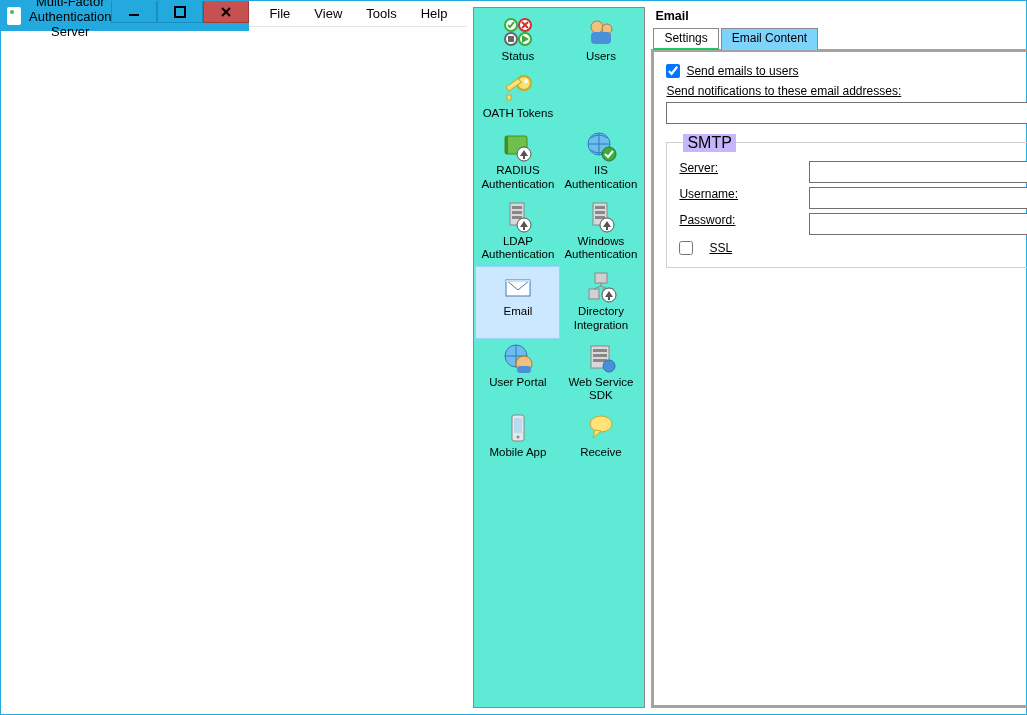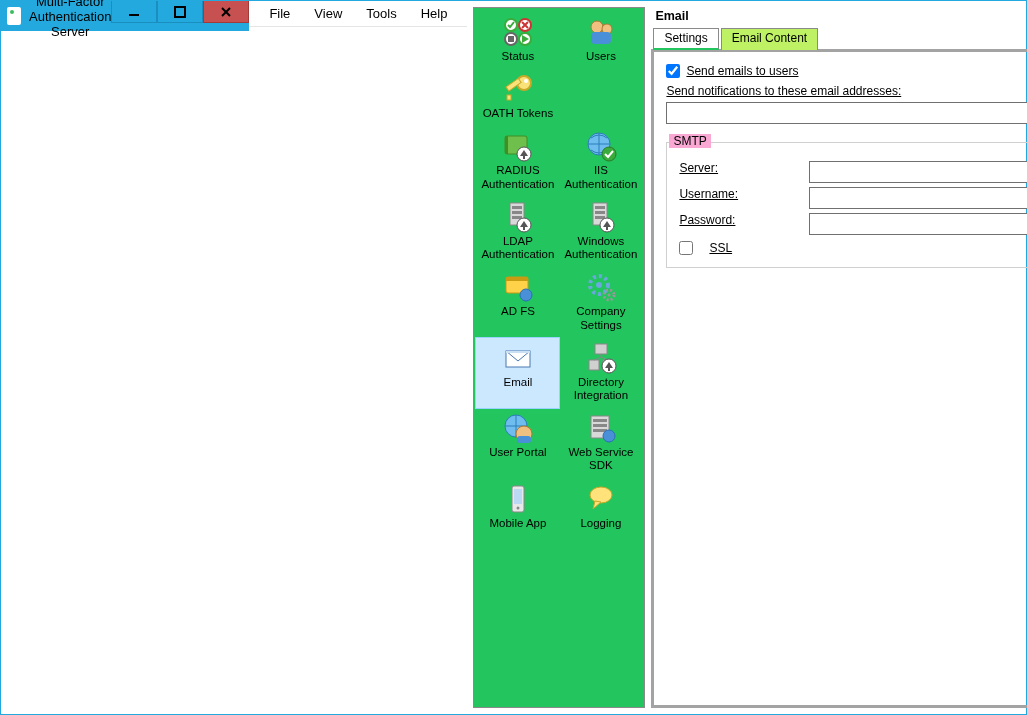--- a/index.html
+++ b/index.html
@@ -70,21 +70,21 @@
     flex: 1;
     display: flex;
     padding: 6px;
     gap: 6px;
     min-height: 0;
   }
 
   .sidebar {
     width: 172px;
     border: 1px solid #8a8a8a;
-    background: #22c55e;
+    background: #5eead4;
     padding: 4px 2px;
     overflow-y: auto;
   }
   .iconrow { display:flex; }
   .iconcell {
     width: 50%;
     display: flex;
     flex-direction: column;
     align-items: center;
     text-align: center;
@@ -125,21 +125,21 @@
     display:flex;
     gap:0;
     padding-left: 2px;
     position: relative;
     z-index: 2;
   }
   .tab {
     border: 1px solid #8a8a8a;
     border-bottom: none;
     padding: 2px 10px 3px 10px;
-    background: #bef264;
+    background: #7dd3fc;
     font-size: 12px;
     margin-right: 2px;
     cursor: default;
     position: relative;
     top: 1px;
   }
   .tab.active {
     background: #fff;
     border-bottom: 2px solid #22c55e;
   }
@@ -166,24 +166,24 @@
   .groupbox {
     border: 1px solid #d0d0d0;
     position: relative;
     padding: 14px 12px 12px 12px;
     margin-top: 18px;
     width: 400px;
   }
   .groupbox .legend {
     position: absolute;
     top: -9px;
-    left: 2px;
-    background: #f9a8d4;
+    left: 16px;
+    background: #c4b5fd;
     padding: 0 4px;
-    font-size: 12px;
+    font-size: 16px;
   }
   .formrow { display:flex; align-items:flex-start; margin: 4px 0; }
   .formrow .flabel { width: 130px; }
   .formrow .fval input { width: 230px; border:1px solid #707070; height:22px; padding:2px 4px; font:inherit; }
   .sslrow { display:flex; align-items:center; gap:16px; margin-top:6px; }
   .sslrow input[type=checkbox]{ width:14px; height:14px; margin:0; }
 </style>
 </head>
 <body>
 
@@ -315,43 +315,20 @@
                 <rect x="10" y="15" width="10" height="3" fill="#888"></rect>
                 <circle cx="22" cy="24" r="7" fill="#fff" stroke="#555"></circle>
                 <polygon points="22,20 18,26 26,26" fill="#555"></polygon>
                 <rect x="21" y="24" width="2" height="5" fill="#555"></rect>
               </svg>
           </div>
           <div class="lbl">Windows Authentication</div>
         </div>
       </div>
 
-      <div class="iconrow">
-        <div class="iconcell">
-          <div class="ic">
-            <svg width="32" height="32">
-                <rect x="4" y="6" width="22" height="16" fill="#ffd24a" stroke="#c79b12" rx="2"></rect>
-                <rect x="4" y="6" width="22" height="4" fill="#c79b12"></rect>
-                <circle cx="24" cy="24" r="6" fill="#4a90d9" stroke="#2a6fb8"></circle>
-              </svg>
-          </div>
-          <div class="lbl">AD FS</div>
-        </div>
-        <div class="iconcell">
-          <div class="ic">
-            <svg width="32" height="32">
-                <circle cx="14" cy="14" r="9" fill="none" stroke="#6aa8dd" stroke-width="4" stroke-dasharray="3 3"></circle>
-                <circle cx="14" cy="14" r="3" fill="#6aa8dd"></circle>
-                <circle cx="24" cy="24" r="5" fill="none" stroke="#999" stroke-width="3" stroke-dasharray="2 2"></circle>
-                <circle cx="24" cy="24" r="1.5" fill="#999"></circle>
-              </svg>
-          </div>
-          <div class="lbl">Company Settings</div>
-        </div>
-      </div>
 
       <div class="iconrow">
         <div class="iconcell selected">
           <div class="ic">
             <svg width="32" height="32">
                 <rect x="4" y="9" width="24" height="16" fill="#fff" stroke="#4a78b0"></rect>
                 <polyline points="4,9 16,19 28,9" fill="none" stroke="#4a78b0"></polyline>
                 <rect x="4" y="9" width="24" height="2" fill="#cce0f4"></rect>
               </svg>
           </div>
@@ -412,21 +389,21 @@
           </div>
           <div class="lbl">Mobile App</div>
         </div>
         <div class="iconcell">
           <div class="ic">
             <svg width="32" height="32">
                 <ellipse cx="16" cy="12" rx="11" ry="8" fill="#ffe27a" stroke="#c7a929"></ellipse>
                 <polygon points="10,18 8,26 16,19" fill="#ffe27a" stroke="#c7a929"></polygon>
               </svg>
           </div>
-          <div class="lbl">Logging</div>
+          <div class="lbl">Receive</div>
         </div>
       </div>
     </div>
 
     <div class="main">
       <div class="mainhead">
         <div class="title">Email</div>
         <div class="spacer"></div>
         <div class="helplink">Help</div>
       </div>

